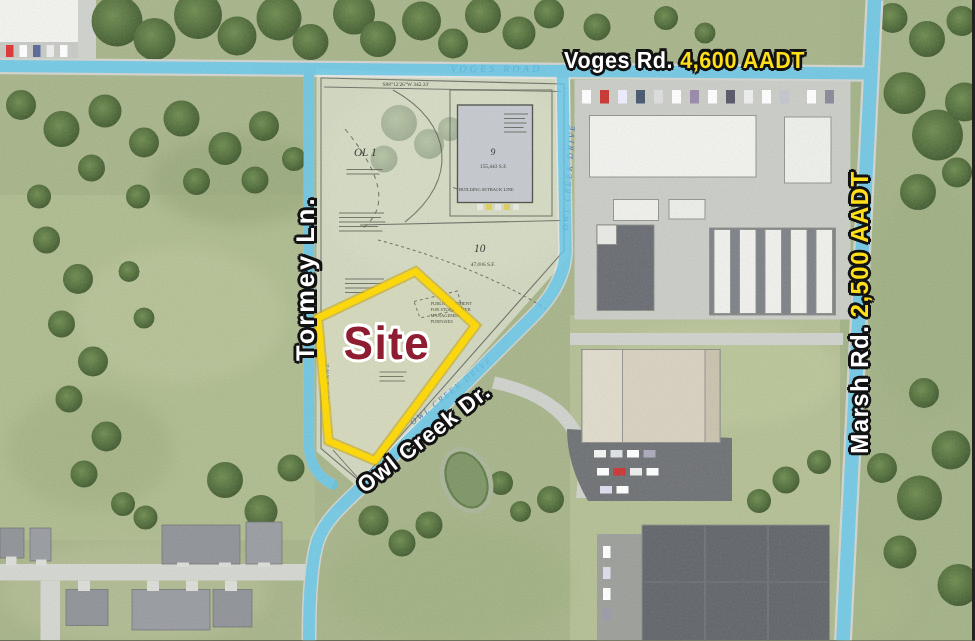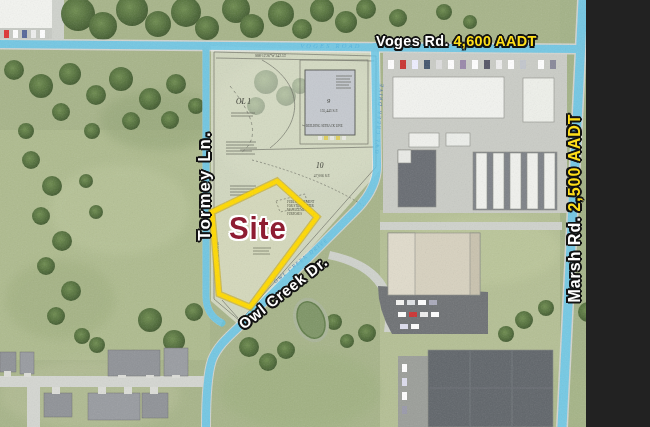--- a/index.html
+++ b/index.html
@@ -1,17 +1,17 @@
 <!DOCTYPE html>
 <html style="--highlight_blue: #5cc5e9; --site_yellow: #ffd900; --aadt_yellow: #ffdf1a; --label_white: #ffffff; --outline_black: #121212; --site_red: #8e1d32;"><head>
 <meta charset="utf-8">
 <style>
   html,body{margin:0;padding:0;background:#222;}
   .stage{
-    position:relative;width:586px;height:427px;overflow:hidden;
+    position:relative;width:648px;height:427px;overflow:hidden;
     background:#a7b489;
     font-family:"Liberation Sans",sans-serif;
   }
   .stage svg{position:absolute;left:0;top:0;}
   
   .rlabel{
     position:absolute;white-space:nowrap;font-weight:700;font-size:15.5px;
     color:var(--label_white);letter-spacing:.4px;line-height:1;
     text-shadow:2px 0 0 var(--outline_black),-2px 0 0 var(--outline_black),
       0 2px 0 var(--outline_black),0 -2px 0 var(--outline_black),

